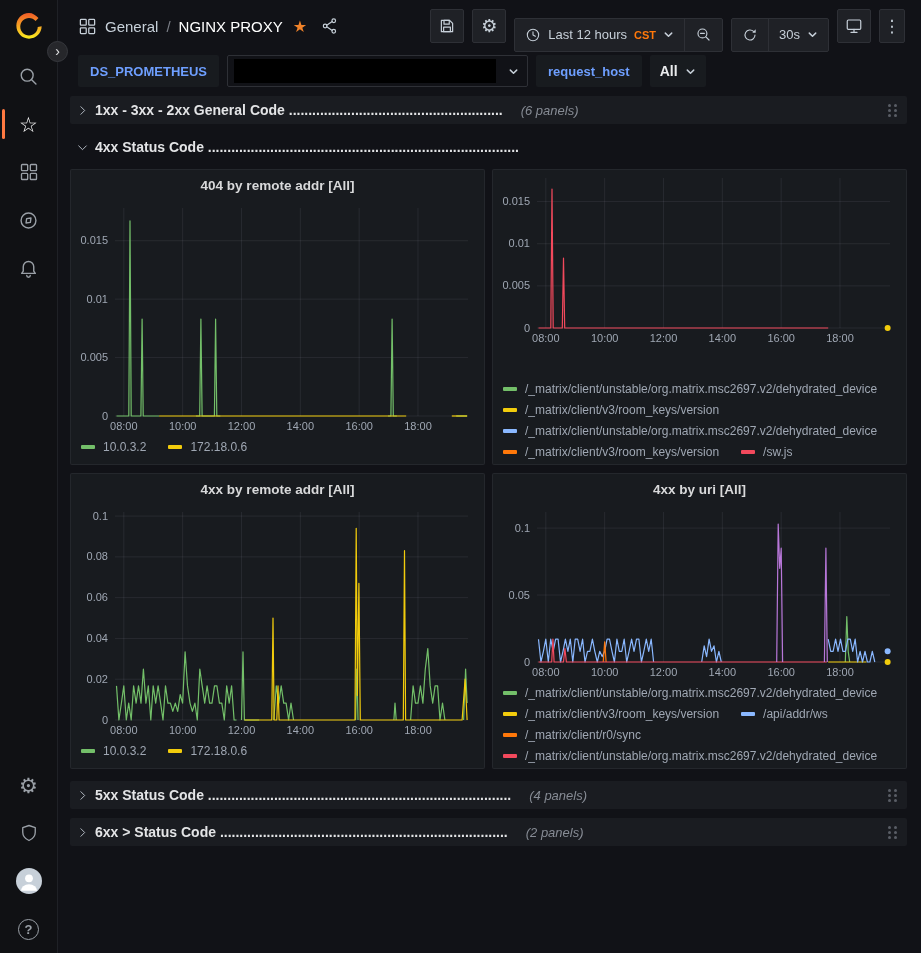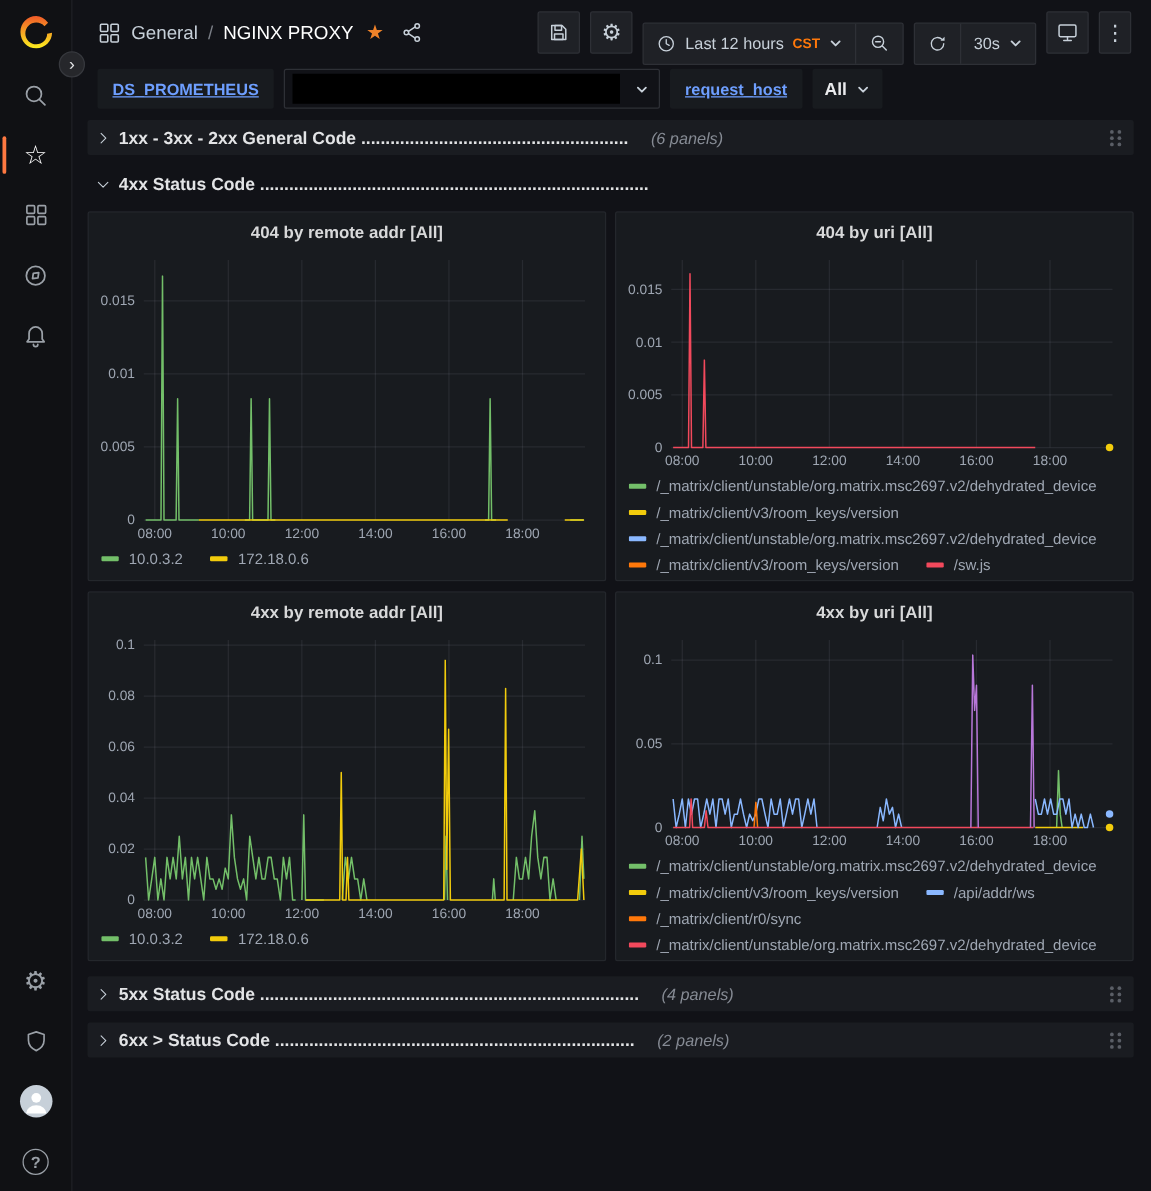--- a/index.html
+++ b/index.html
@@ -37,21 +37,21 @@
   .nav-group > .seg { display:flex; align-items:center; gap:7px; padding:0 10px; cursor:pointer; }
   .nav-group > .seg + .seg { border-left:1px solid #2e3036; }
   .time-text { font-size:13px; color:#c7d0d9; }
   .tz-text { font-size:11px; color:#FF780A; font-weight:bold; }
   .interval-text { font-size:13px; color:#c7d0d9; }
   .glyph-kebab { font-size:17px; color:#c7d0d9; }
   .chev { display:block; }
 
   
   .submenu { position:absolute; left:58px; top:52px; right:0; height:38px; display:flex; align-items:center; gap:8px; padding-left:20px; }
-  .var-label { height:32px; display:flex; align-items:center; padding:0 12px; background:#181b1f; border-radius:2px; color:#6e9fff; font-size:13px; font-weight:bold; cursor:pointer;text-decoration:underline; }
+  .var-label { height:32px; display:flex; align-items:center; padding:0 12px; background:#181b1f; border-radius:2px; color:#6e9fff; font-size:13px; font-weight:bold; cursor:pointer; }
   .var-select { height:32px; display:flex; align-items:center; background:#111217; border:1px solid #2e3036; border-radius:2px; cursor:pointer;justify-content:space-between; }
   .var-select .redacted { width:262px; height:24px; background:#000000; margin:0 4px 0 6px; }
   .var-select .sel-chev { padding:0 8px; }
   .var-select.all-select { padding:0 10px; background:#181b1f; border:none; gap:7px; color:#eaebed; font-size:14px; font-weight:bold; }
 
   
   .content { position:absolute; left:70px; top:96px; width:837px; }
   .row-header { height:28px; display:flex; align-items:center; border-radius:2px; padding:0 8px 0 6px; cursor:pointer; }
   .row-header.collapsed { background:#1a1c21; }
   .row-header .rh-chev { margin-right:6px; }
@@ -301,21 +301,20 @@
             <span class="swatch" style="background: rgb(115, 191, 105);"></span>
             <span class="legend-label">10.0.3.2</span>
           </span>
           <span class="legend-item">
             <span class="swatch" style="background: rgb(242, 204, 12);"></span>
             <span class="legend-label">172.18.0.6</span>
           </span>
         </div>
       </div>
       <div class="panel">
-        <div class="panel-title">404 by uri [All]</div>
         <div class="panel-chart">
           <svg width="401" height="178">
             <line x1="46.824999999999996" x2="46.824999999999996" y1="8" y2="158" stroke="rgba(204,204,220,0.09)" stroke-width="1"></line>
             <line x1="105.65833333333333" x2="105.65833333333333" y1="8" y2="158" stroke="rgba(204,204,220,0.09)" stroke-width="1"></line>
             <line x1="164.49166666666667" x2="164.49166666666667" y1="8" y2="158" stroke="rgba(204,204,220,0.09)" stroke-width="1"></line>
             <line x1="223.32500000000002" x2="223.32500000000002" y1="8" y2="158" stroke="rgba(204,204,220,0.09)" stroke-width="1"></line>
             <line x1="282.15833333333336" x2="282.15833333333336" y1="8" y2="158" stroke="rgba(204,204,220,0.09)" stroke-width="1"></line>
             <line x1="340.9916666666667" x2="340.9916666666667" y1="8" y2="158" stroke="rgba(204,204,220,0.09)" stroke-width="1"></line>
             <line x1="38" x2="391" y1="158" y2="158" stroke="rgba(204,204,220,0.09)" stroke-width="1"></line>
             <text x="31" y="161.5" text-anchor="end" fill="#9fa7b3" font-size="11">0</text>

